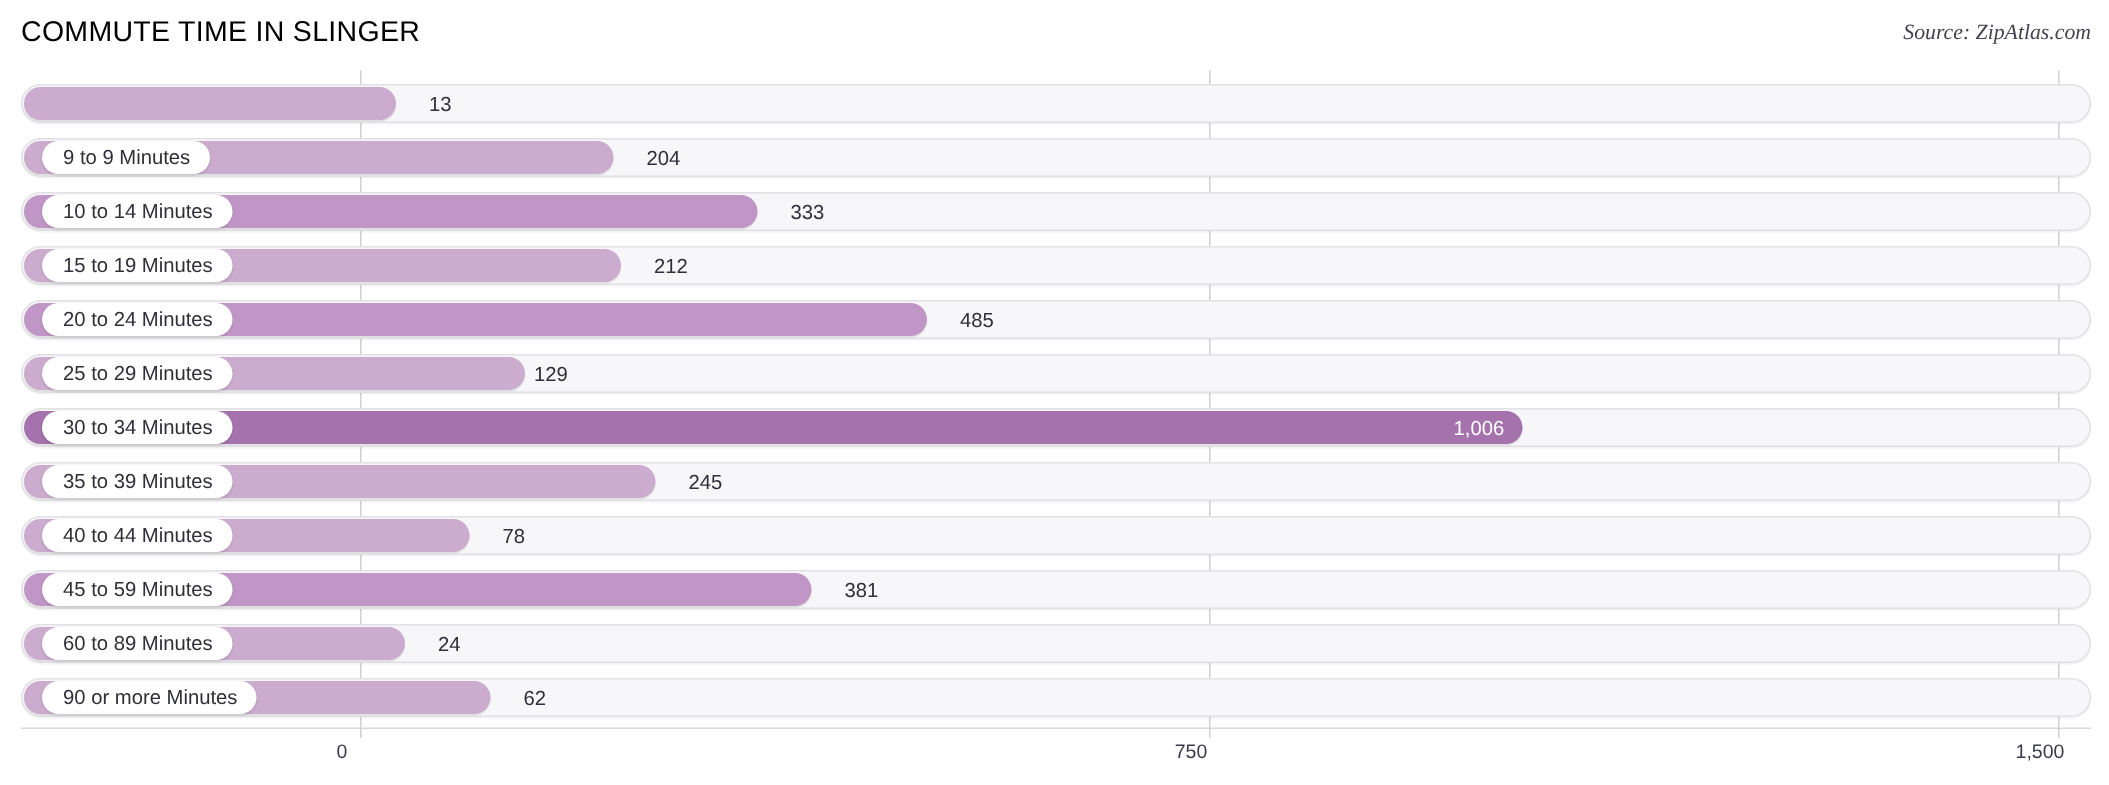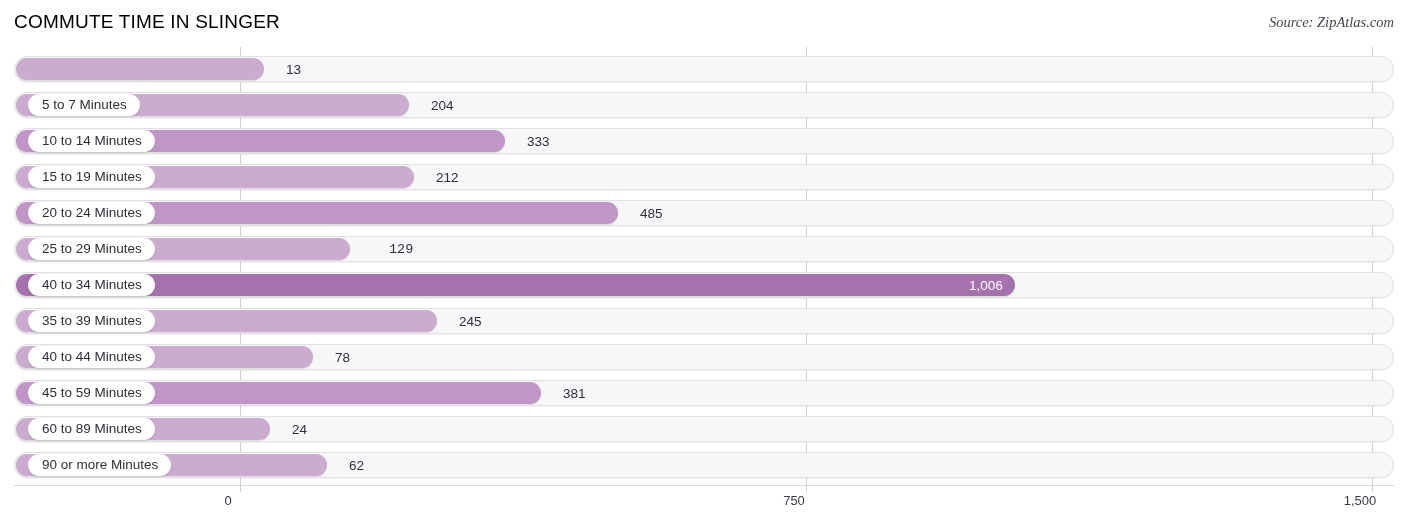--- a/index.html
+++ b/index.html
@@ -172,21 +172,21 @@
     <div id="rows">
         <div class="row" style="top: 7px;">
           <div class="row-track"></div>
           <div class="row-bar" style="width: 248px; background: rgb(203, 171, 206);"></div>
           <div class="row-value-out" style="left: 272px;">13</div>
         </div>
         <div class="row" style="top: 43px;">
           <div class="row-track"></div>
           <div class="row-bar" style="width: 393px; background: rgb(203, 171, 206);"></div>
           <div class="row-label-pill">
-            <span class="row-label-text">5 to 7 Minutes</span>
+            <span class="row-label-text">9 to 9 Minutes</span>
           </div>
           <div class="row-value-out" style="left: 417px;">204</div>
         </div>
         <div class="row" style="top: 79px;">
           <div class="row-track"></div>
           <div class="row-bar" style="width: 489px; background: rgb(192, 150, 198);"></div>
           <div class="row-label-pill">
             <span class="row-label-text">10 to 14 Minutes</span>
           </div>
           <div class="row-value-out" style="left: 513px;">333</div>
@@ -206,27 +206,27 @@
             <span class="row-label-text">20 to 24 Minutes</span>
           </div>
           <div class="row-value-out" style="left: 626px;">485</div>
         </div>
         <div class="row" style="top: 187px;">
           <div class="row-track"></div>
           <div class="row-bar" style="width: 334px; background: rgb(203, 171, 206);"></div>
           <div class="row-label-pill">
             <span class="row-label-text">25 to 29 Minutes</span>
           </div>
-          <div class="row-value-out" style="left: 375px; font-family: Liberation Mono, monospace;">129</div>
+          <div class="row-value-out" style="left: 342px;">129</div>
         </div>
         <div class="row" style="top: 223px;">
           <div class="row-track"></div>
           <div class="row-bar" style="width: 999px; background: rgb(165, 114, 173);"></div>
           <div class="row-label-pill">
-            <span class="row-label-text">40 to 34 Minutes</span>
+            <span class="row-label-text">30 to 34 Minutes</span>
           </div>
           <div class="row-value-in" style="left: 955px;">1,006</div>
         </div>
         <div class="row" style="top: 259px;">
           <div class="row-track"></div>
           <div class="row-bar" style="width: 421px; background: rgb(203, 171, 206);"></div>
           <div class="row-label-pill">
             <span class="row-label-text">35 to 39 Minutes</span>
           </div>
           <div class="row-value-out" style="left: 445px;">245</div>

